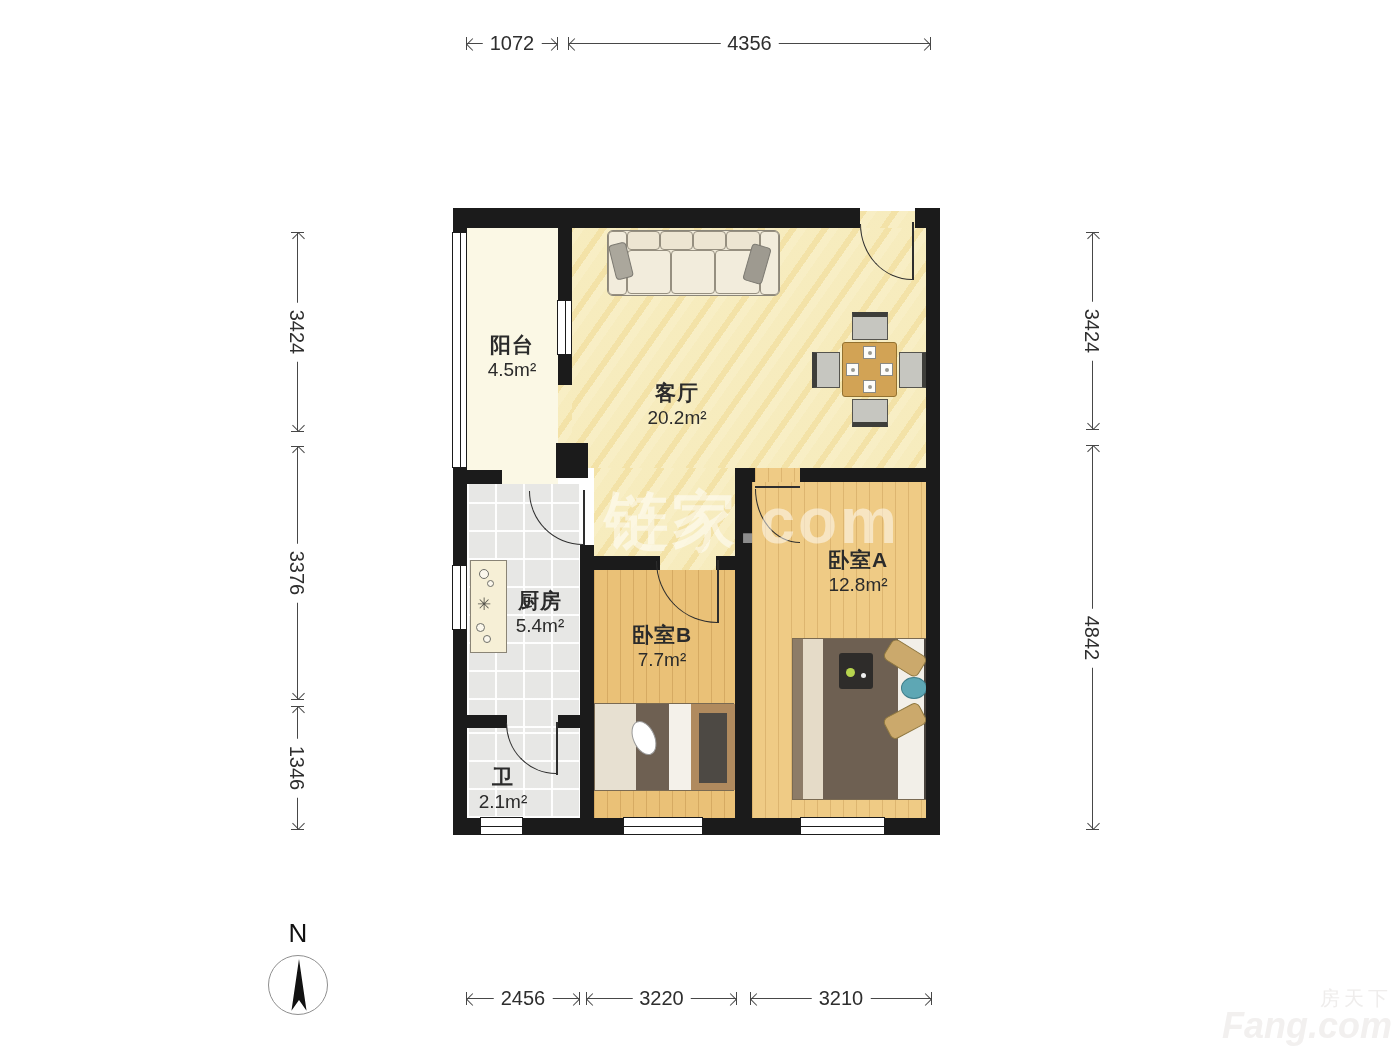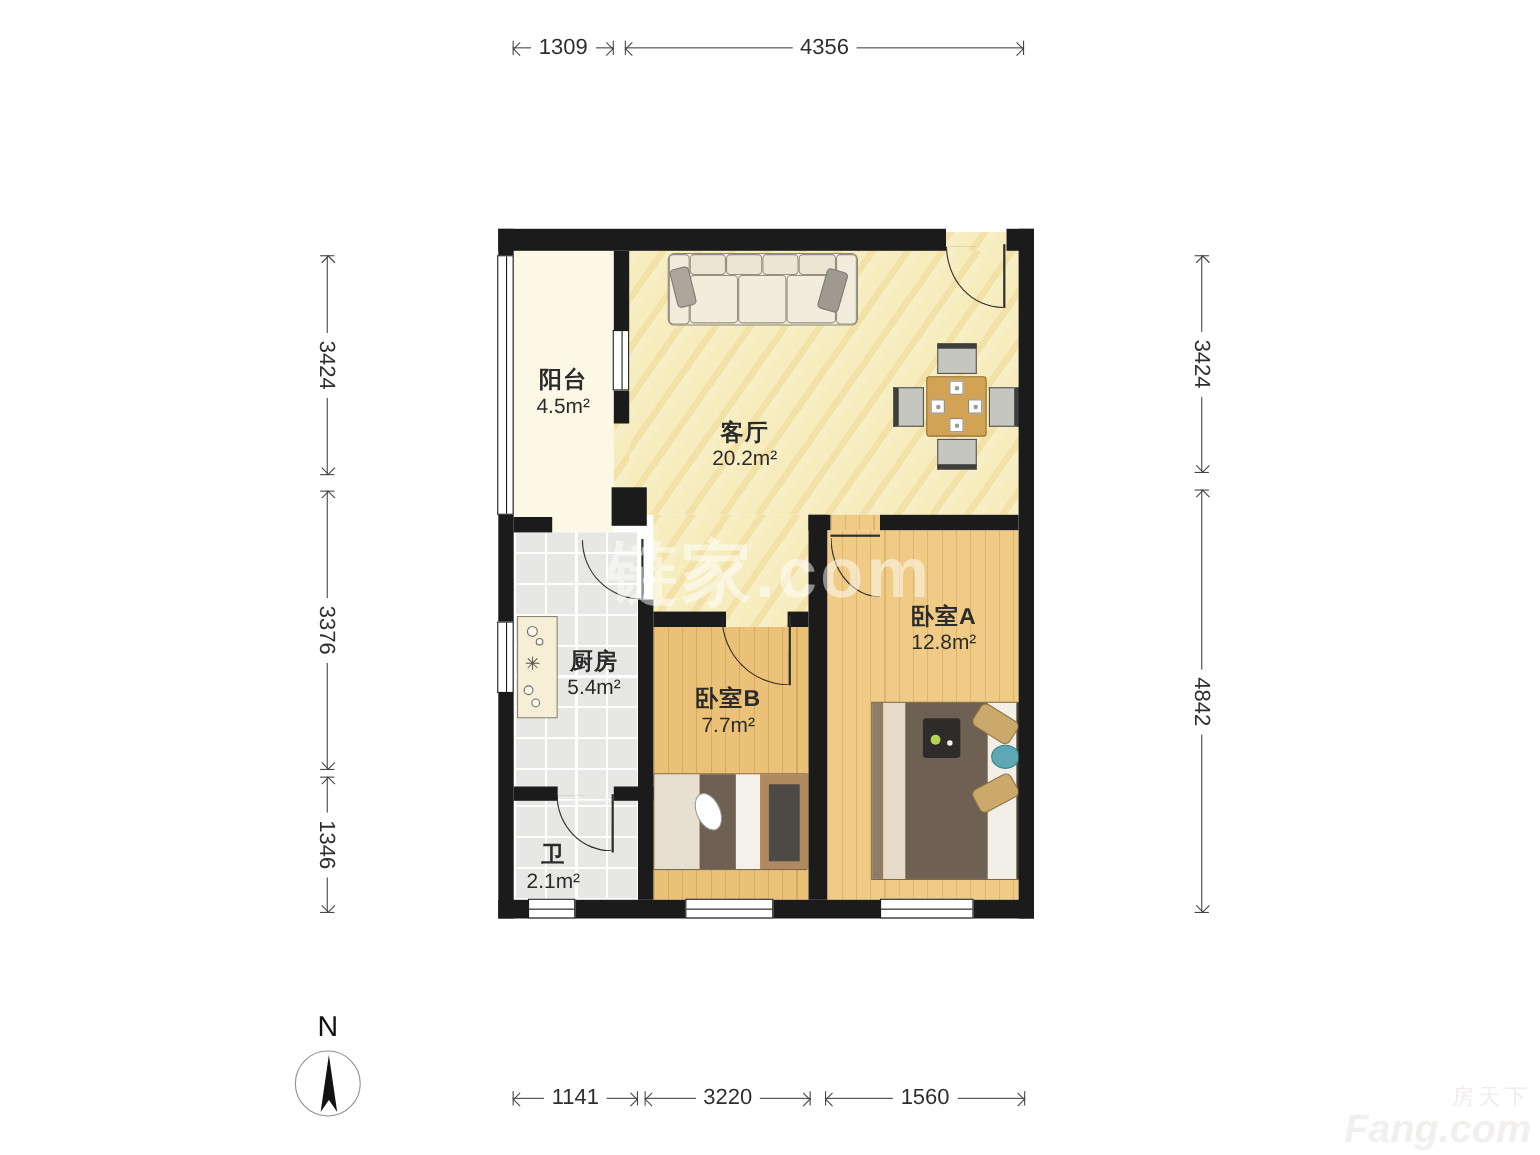--- a/index.html
+++ b/index.html
@@ -70,21 +70,21 @@
   .dlabel{position:absolute;background:#fff;padding:0 7px;font-size:20px;color:#2e2e2e;white-space:nowrap;line-height:1;}
   .dim-h .dlabel{left:50%;top:0;transform:translate(-50%,-50%);}
   .dim-v .dlabel{left:0;top:50%;transform:translate(-50%,-50%) rotate(90deg);}
 
   
   .compass{position:absolute;left:268px;top:918px;width:60px;text-align:center;}
   .compass-n{font-size:26px;color:#111;font-weight:500;}
   .compass-circle{position:relative;margin-top:6px;width:60px;height:60px;border:1.5px solid #8f8f8f;border-radius:50%;}
   .compass-arrow{position:absolute;left:17px;top:3px;width:26px;height:54px;background:#121212;
     clip-path:polygon(50% 0%, 79% 96%, 50% 76%, 21% 96%);}
-  .wm-center{position:absolute;left:500px;top:478px;width:400px;text-align:center;
+  .wm-center{position:absolute;left:500px;top:478px;width:400px;text-align:right;
     font-size:64px;font-weight:700;color:rgba(255,255,255,0.5);letter-spacing:3px;pointer-events:none;}
   .wm-corner{position:absolute;right:8px;bottom:6px;text-align:right;line-height:1.0;pointer-events:none;}
   .wm-corner-cn{font-size:20px;color:#efedec;letter-spacing:4px;}
   .wm-corner-en{font-size:36px;font-weight:700;color:#f2f0ef;font-style:italic;}
 </style>
 </head>
 <body>
 
 <div class="canvas">
 
@@ -215,46 +215,46 @@
   </div>
   <div class="rlabel" style="left:858px;top:571px;">
     <div class="rname">卧室A</div>
     <div class="rarea">12.8m²</div>
   </div>
 
   <div class="dim dim-h" style="left:466px;top:43px;width:92px;height:0;">
     <div class="dline"></div>
       <i class="tk tk-a"></i>
       <i class="tk tk-b"></i>
-    <span class="dlabel">1309</span>
+    <span class="dlabel">1072</span>
   </div>
   <div class="dim dim-h" style="left:568px;top:43px;width:363px;height:0;">
     <div class="dline"></div>
       <i class="tk tk-a"></i>
       <i class="tk tk-b"></i>
     <span class="dlabel">4356</span>
   </div>
 
   <div class="dim dim-h" style="left:466px;top:998px;width:114px;height:0;">
     <div class="dline"></div>
       <i class="tk tk-a"></i>
       <i class="tk tk-b"></i>
-    <span class="dlabel">1141</span>
+    <span class="dlabel">2456</span>
   </div>
   <div class="dim dim-h" style="left:586px;top:998px;width:151px;height:0;">
     <div class="dline"></div>
       <i class="tk tk-a"></i>
       <i class="tk tk-b"></i>
     <span class="dlabel">3220</span>
   </div>
   <div class="dim dim-h" style="left:750px;top:998px;width:182px;height:0;">
     <div class="dline"></div>
       <i class="tk tk-a"></i>
       <i class="tk tk-b"></i>
-    <span class="dlabel">1560</span>
+    <span class="dlabel">3210</span>
   </div>
 
   <div class="dim dim-v" style="left:297px;top:232px;height:200px;width:0;">
     <div class="dline"></div>
       <i class="tk tk-a"></i>
       <i class="tk tk-b"></i>
     <span class="dlabel">3424</span>
   </div>
   <div class="dim dim-v" style="left:297px;top:446px;height:254px;width:0;">
     <div class="dline"></div>

